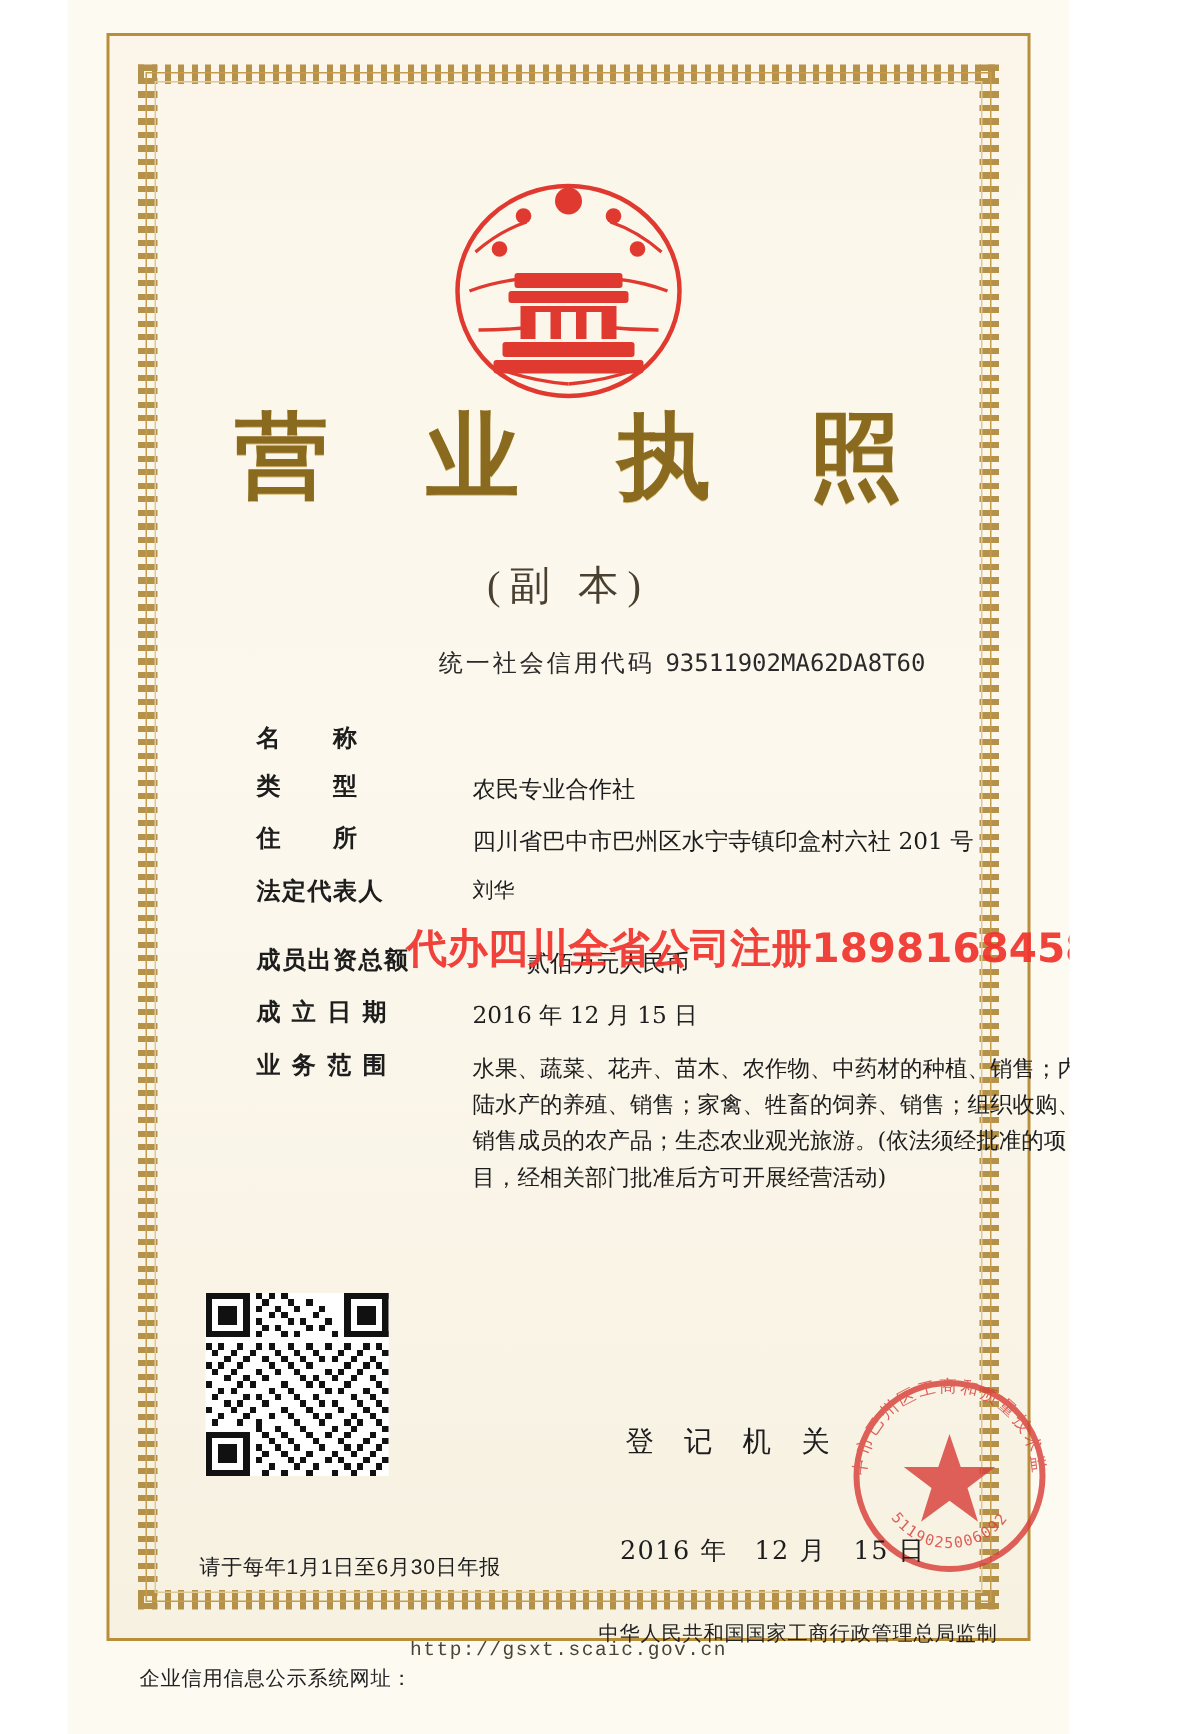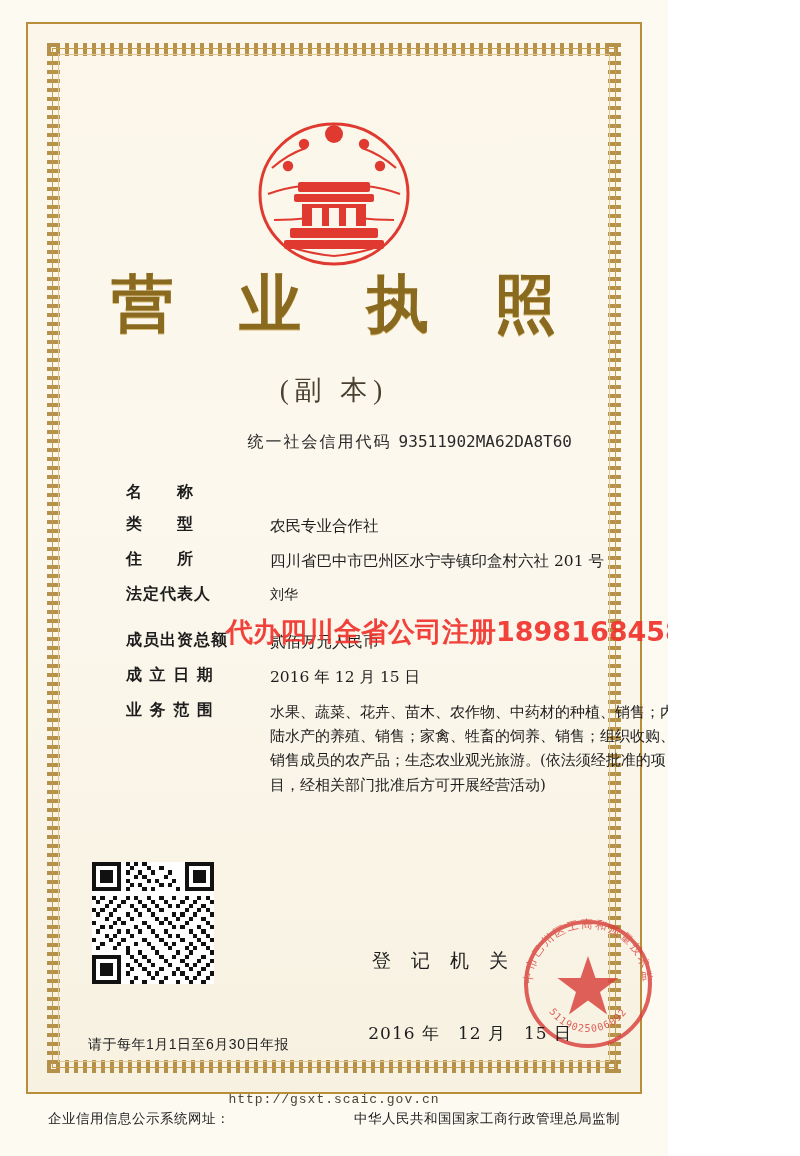--- a/index.html
+++ b/index.html
@@ -13,20 +13,21 @@
     font-family: "Liberation Sans", sans-serif;
     overflow: hidden;
   }
 
   .page {
     position: relative;
     width: 668px;
     height: 1156px;
     background: #fdfaf2;
     overflow: hidden;
+    margin-left: 45px;
   }
 
   
   .frame-outer {
     position: absolute;
     left: 26px;
     top: 22px;
     right: 26px;
     bottom: 62px;
     border: 2px solid #b98e3a;
@@ -243,21 +244,21 @@
     left: 48px;
     top: 1110px;
     font-family: Liberation Sans, sans-serif;
     font-size: 13.5px;
     color: #222;
     letter-spacing: .5px;
   }
   .footer-right {
     position: absolute;
     right: 48px;
-    top: 1110px;
+    top: 1080px;
     font-family: "DejaVu Serif", serif;
     font-size: 13.5px;
     color: #222;
     letter-spacing: .5px;
   }
 </style>
 </head>
 <body>
 
 <div class="page">
@@ -323,21 +324,21 @@
     <div class="field">
       <div class="field-label">住　　所</div>
       <div class="field-value">四川省巴中市巴州区水宁寺镇印盒村六社 201 号</div>
     </div>
 
     <div class="field">
       <div class="field-label">法定代表人</div>
       <div class="field-value small">刘华</div>
     </div>
 
-    <div class="field" style="margin-top:24px;">
+    <div class="field" style="margin-top:24px;gap:36px;">
       <div class="field-label">成员出资总额</div>
       <div class="field-value">贰佰万元人民币</div>
     </div>
 
     <div class="field">
       <div class="field-label">成 立 日 期</div>
       <div class="field-value">2016 年 12 月 15 日</div>
     </div>
 
     <div class="field scope">

